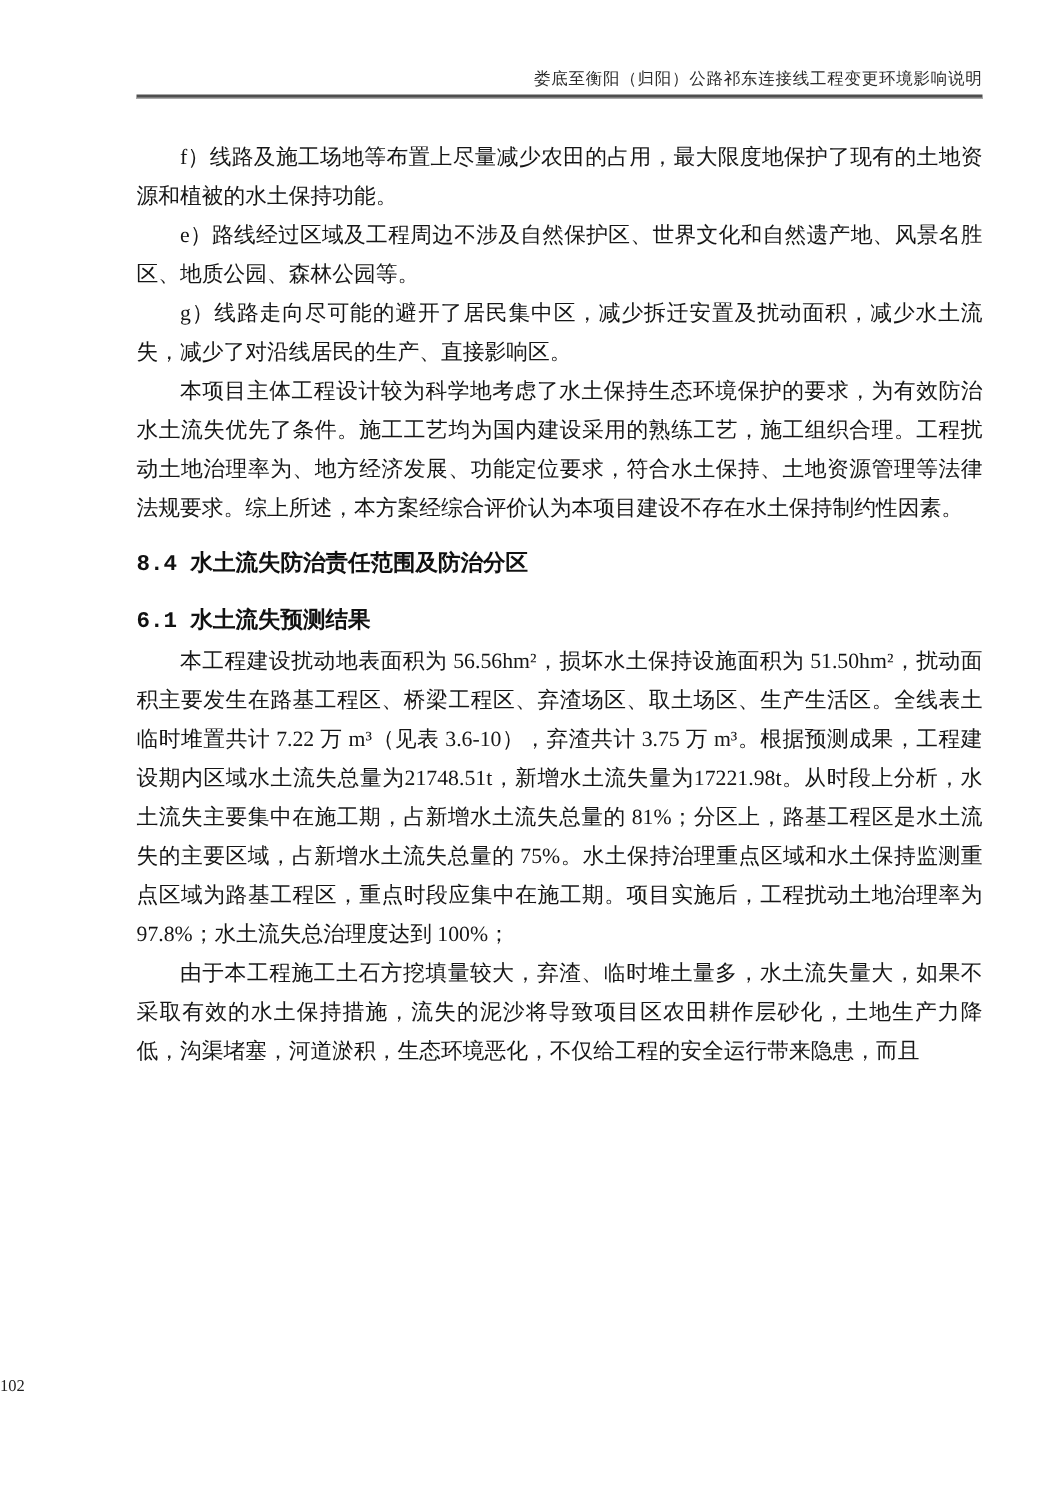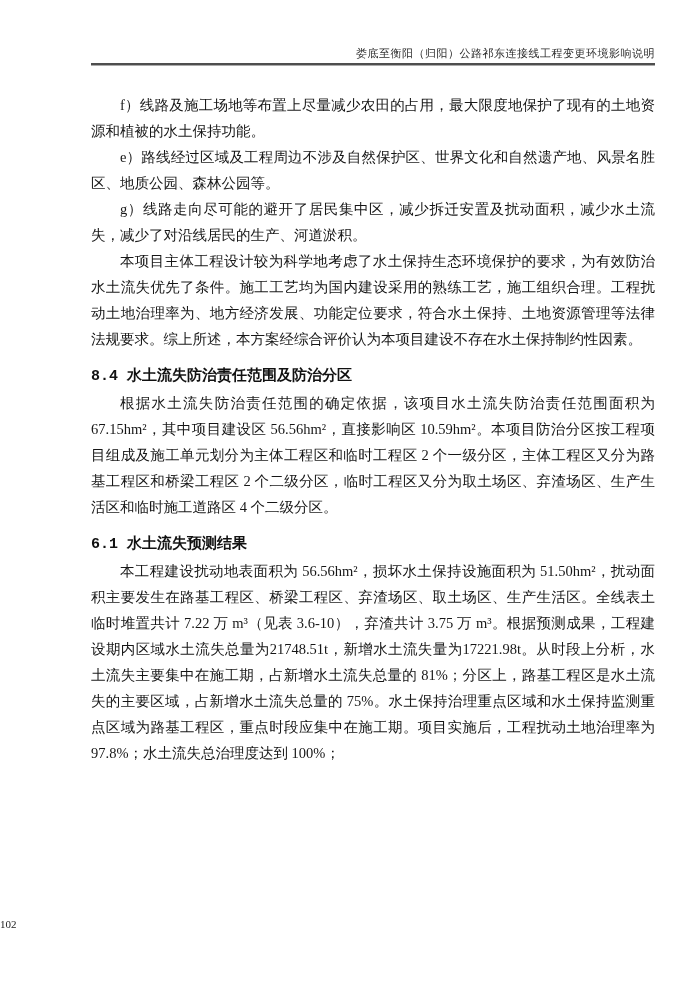--- a/index.html
+++ b/index.html
@@ -75,27 +75,27 @@
 <div class="page">
 
   <header class="running-header">
     <div class="running-title">娄底至衡阳（归阳）公路祁东连接线工程变更环境影响说明</div>
     <div class="header-rule"></div>
   </header>
 
   <main class="doc-body">
     <p>f）线路及施工场地等布置上尽量减少农田的占用，最大限度地保护了现有的土地资源和植被的水土保持功能。</p>
     <p>e）路线经过区域及工程周边不涉及自然保护区、世界文化和自然遗产地、风景名胜区、地质公园、森林公园等。</p>
-    <p>g）线路走向尽可能的避开了居民集中区，减少拆迁安置及扰动面积，减少水土流失，减少了对沿线居民的生产、河道淤积。</p>
+    <p>g）线路走向尽可能的避开了居民集中区，减少拆迁安置及扰动面积，减少水土流失，减少了对沿线居民的生产、直接影响区。</p>
     <p>本项目主体工程设计较为科学地考虑了水土保持生态环境保护的要求，为有效防治水土流失优先了条件。施工工艺均为国内建设采用的熟练工艺，施工组织合理。工程扰动土地治理率为、地方经济发展、功能定位要求，符合水土保持、土地资源管理等法律法规要求。综上所述，本方案经综合评价认为本项目建设不存在水土保持制约性因素。</p>
 
     <h2>8.4 水土流失防治责任范围及防治分区</h2>
-    <p>根据水土流失防治责任范围的确定依据，该项目水土流失防治责任范围面积为67.15hm²，其中项目建设区 56.56hm²，直接影响区 10.59hm²。本项目防治分区按工程项目组成及施工单元划分为主体工程区和临时工程区 2 个一级分区，主体工程区又分为路基工程区和桥梁工程区 2 个二级分区，临时工程区又分为取土场区、弃渣场区、生产生活区和临时施工道路区 4 个二级分区。</p>
 
     <h2>6.1 水土流失预测结果</h2>
     <p>本工程建设扰动地表面积为 56.56hm²，损坏水土保持设施面积为 51.50hm²，扰动面积主要发生在路基工程区、桥梁工程区、弃渣场区、取土场区、生产生活区。全线表土临时堆置共计 7.22 万 m³（见表 3.6-10），弃渣共计 3.75 万 m³。根据预测成果，工程建设期内区域水土流失总量为21748.51t，新增水土流失量为17221.98t。从时段上分析，水土流失主要集中在施工期，占新增水土流失总量的 81%；分区上，路基工程区是水土流失的主要区域，占新增水土流失总量的 75%。水土保持治理重点区域和水土保持监测重点区域为路基工程区，重点时段应集中在施工期。项目实施后，工程扰动土地治理率为 97.8%；水土流失总治理度达到 100%；</p>
+    <p>由于本工程施工土石方挖填量较大，弃渣、临时堆土量多，水土流失量大，如果不采取有效的水土保持措施，流失的泥沙将导致项目区农田耕作层砂化，土地生产力降低，沟渠堵塞，河道淤积，生态环境恶化，不仅给工程的安全运行带来隐患，而且</p>
   </main>
 
   <footer class="page-footer">
     <span>102</span>
   </footer>
 
 </div>
 
 </body></html>

